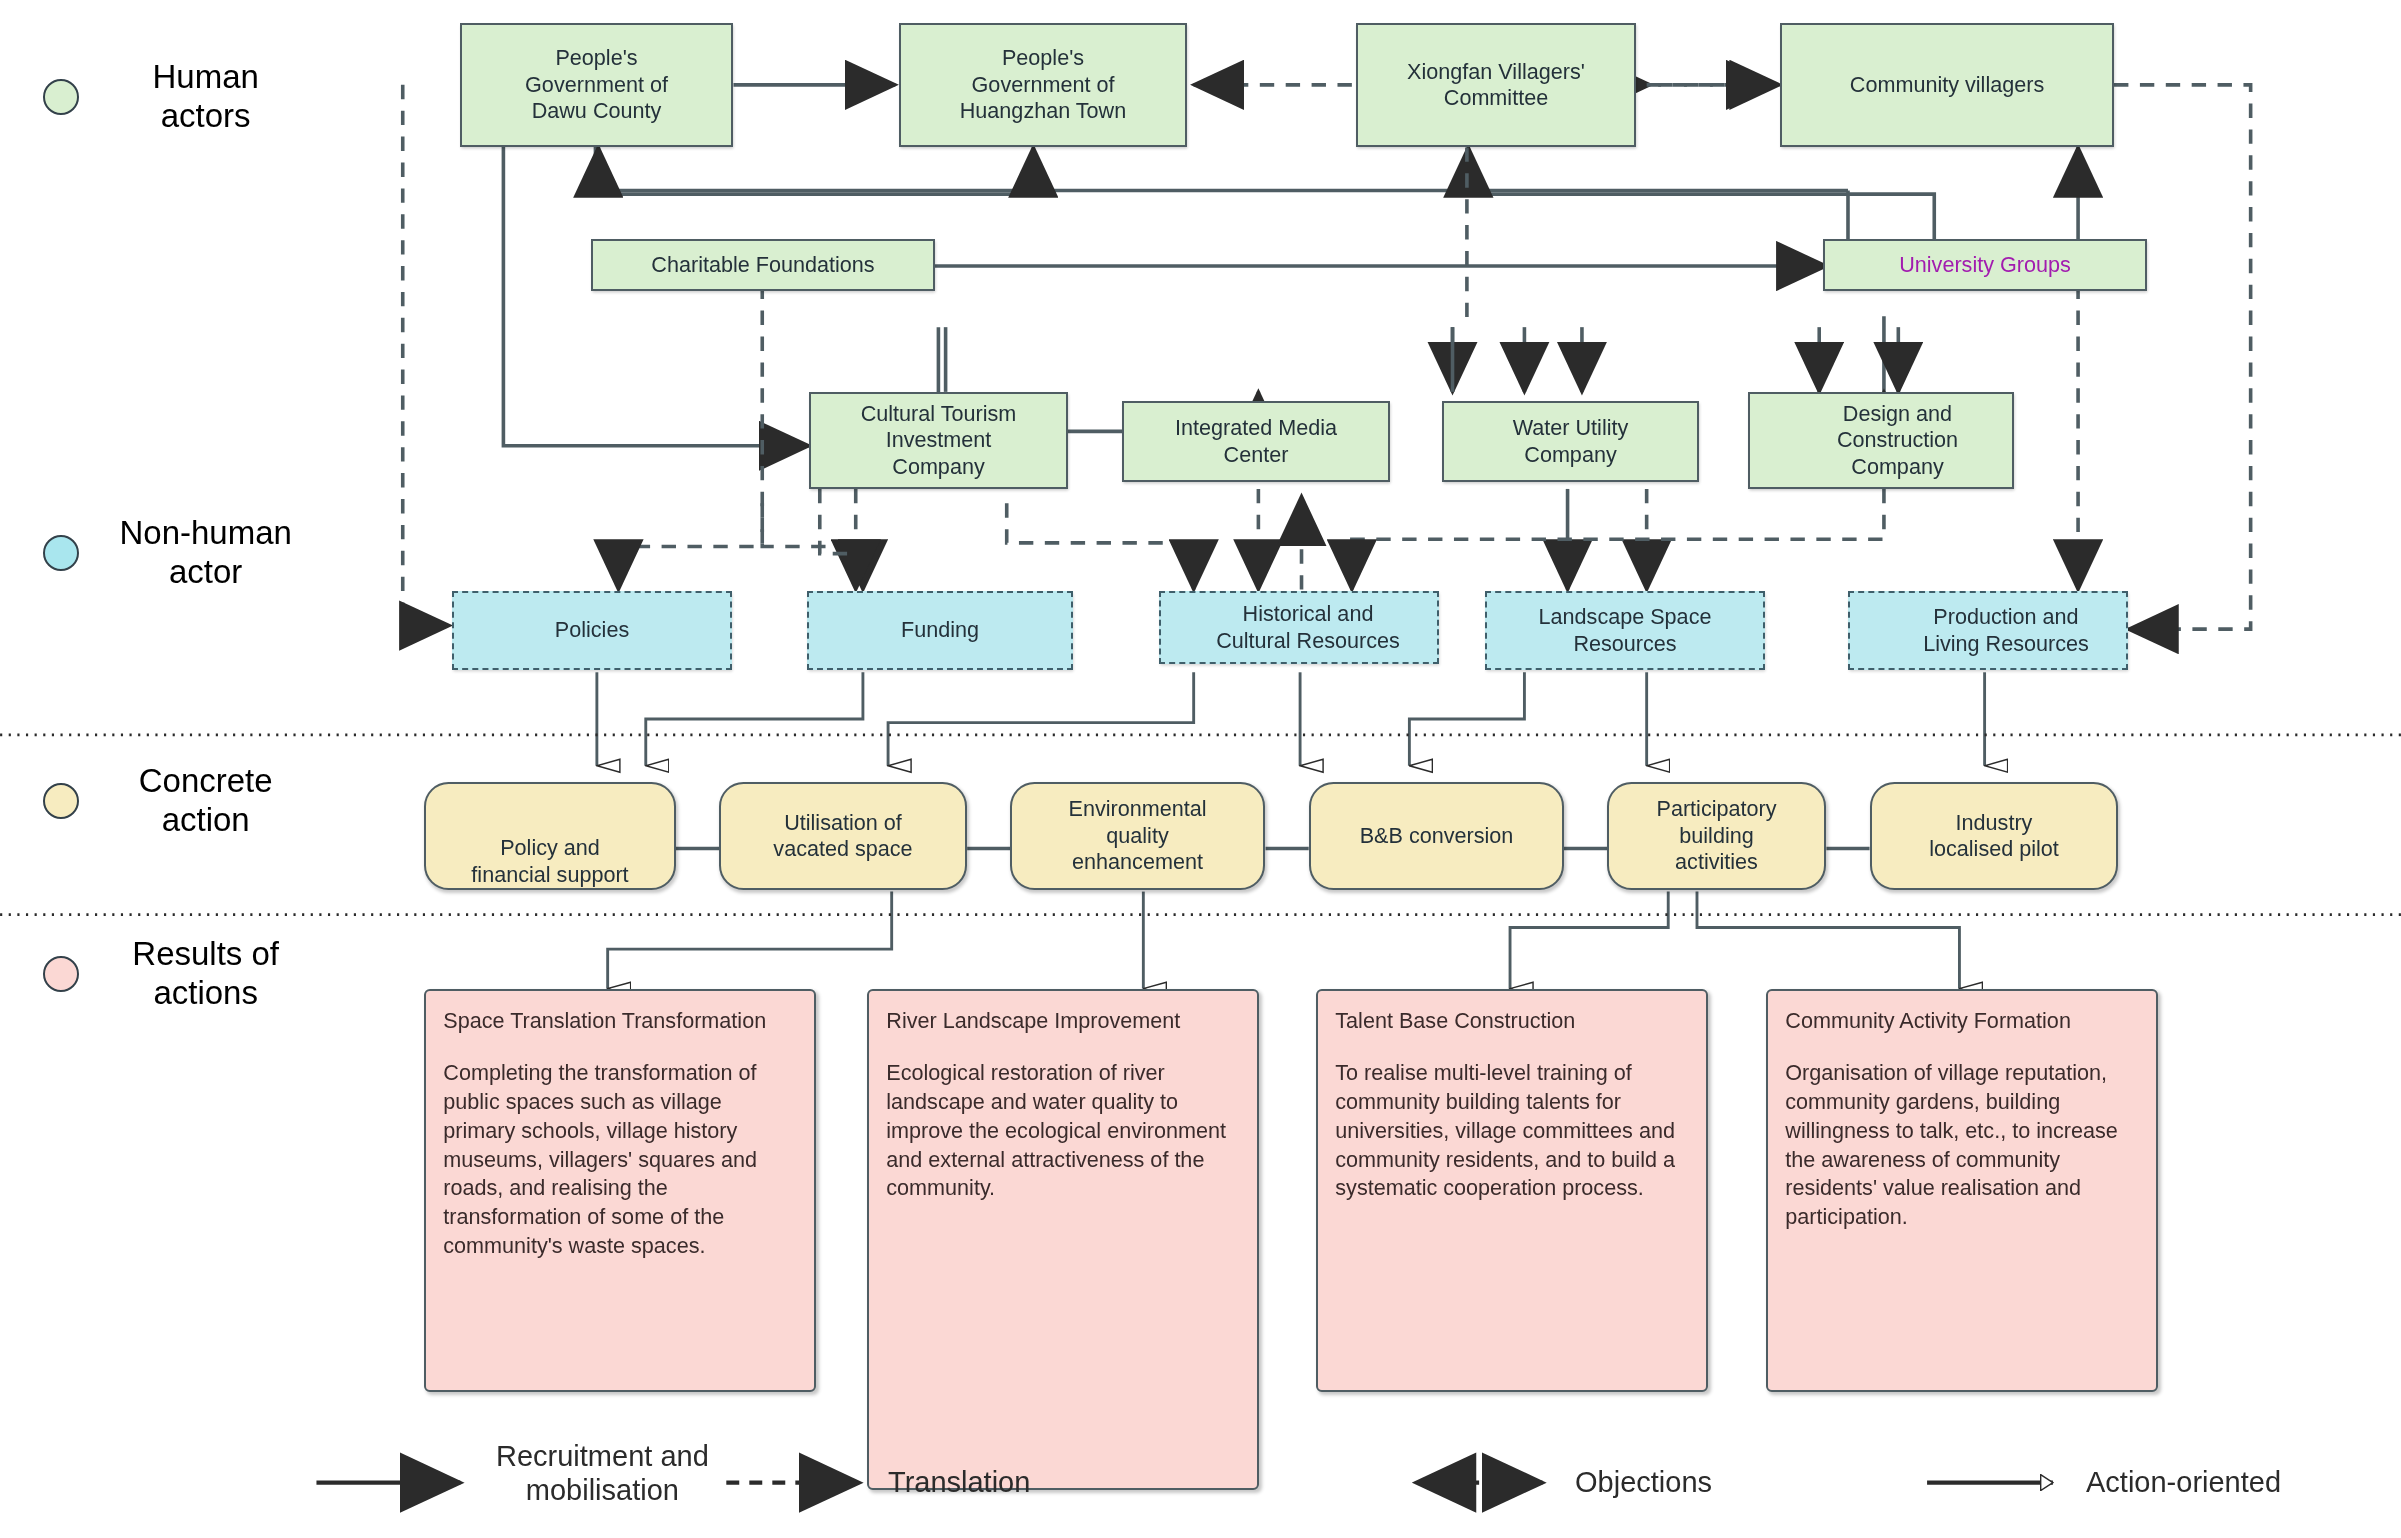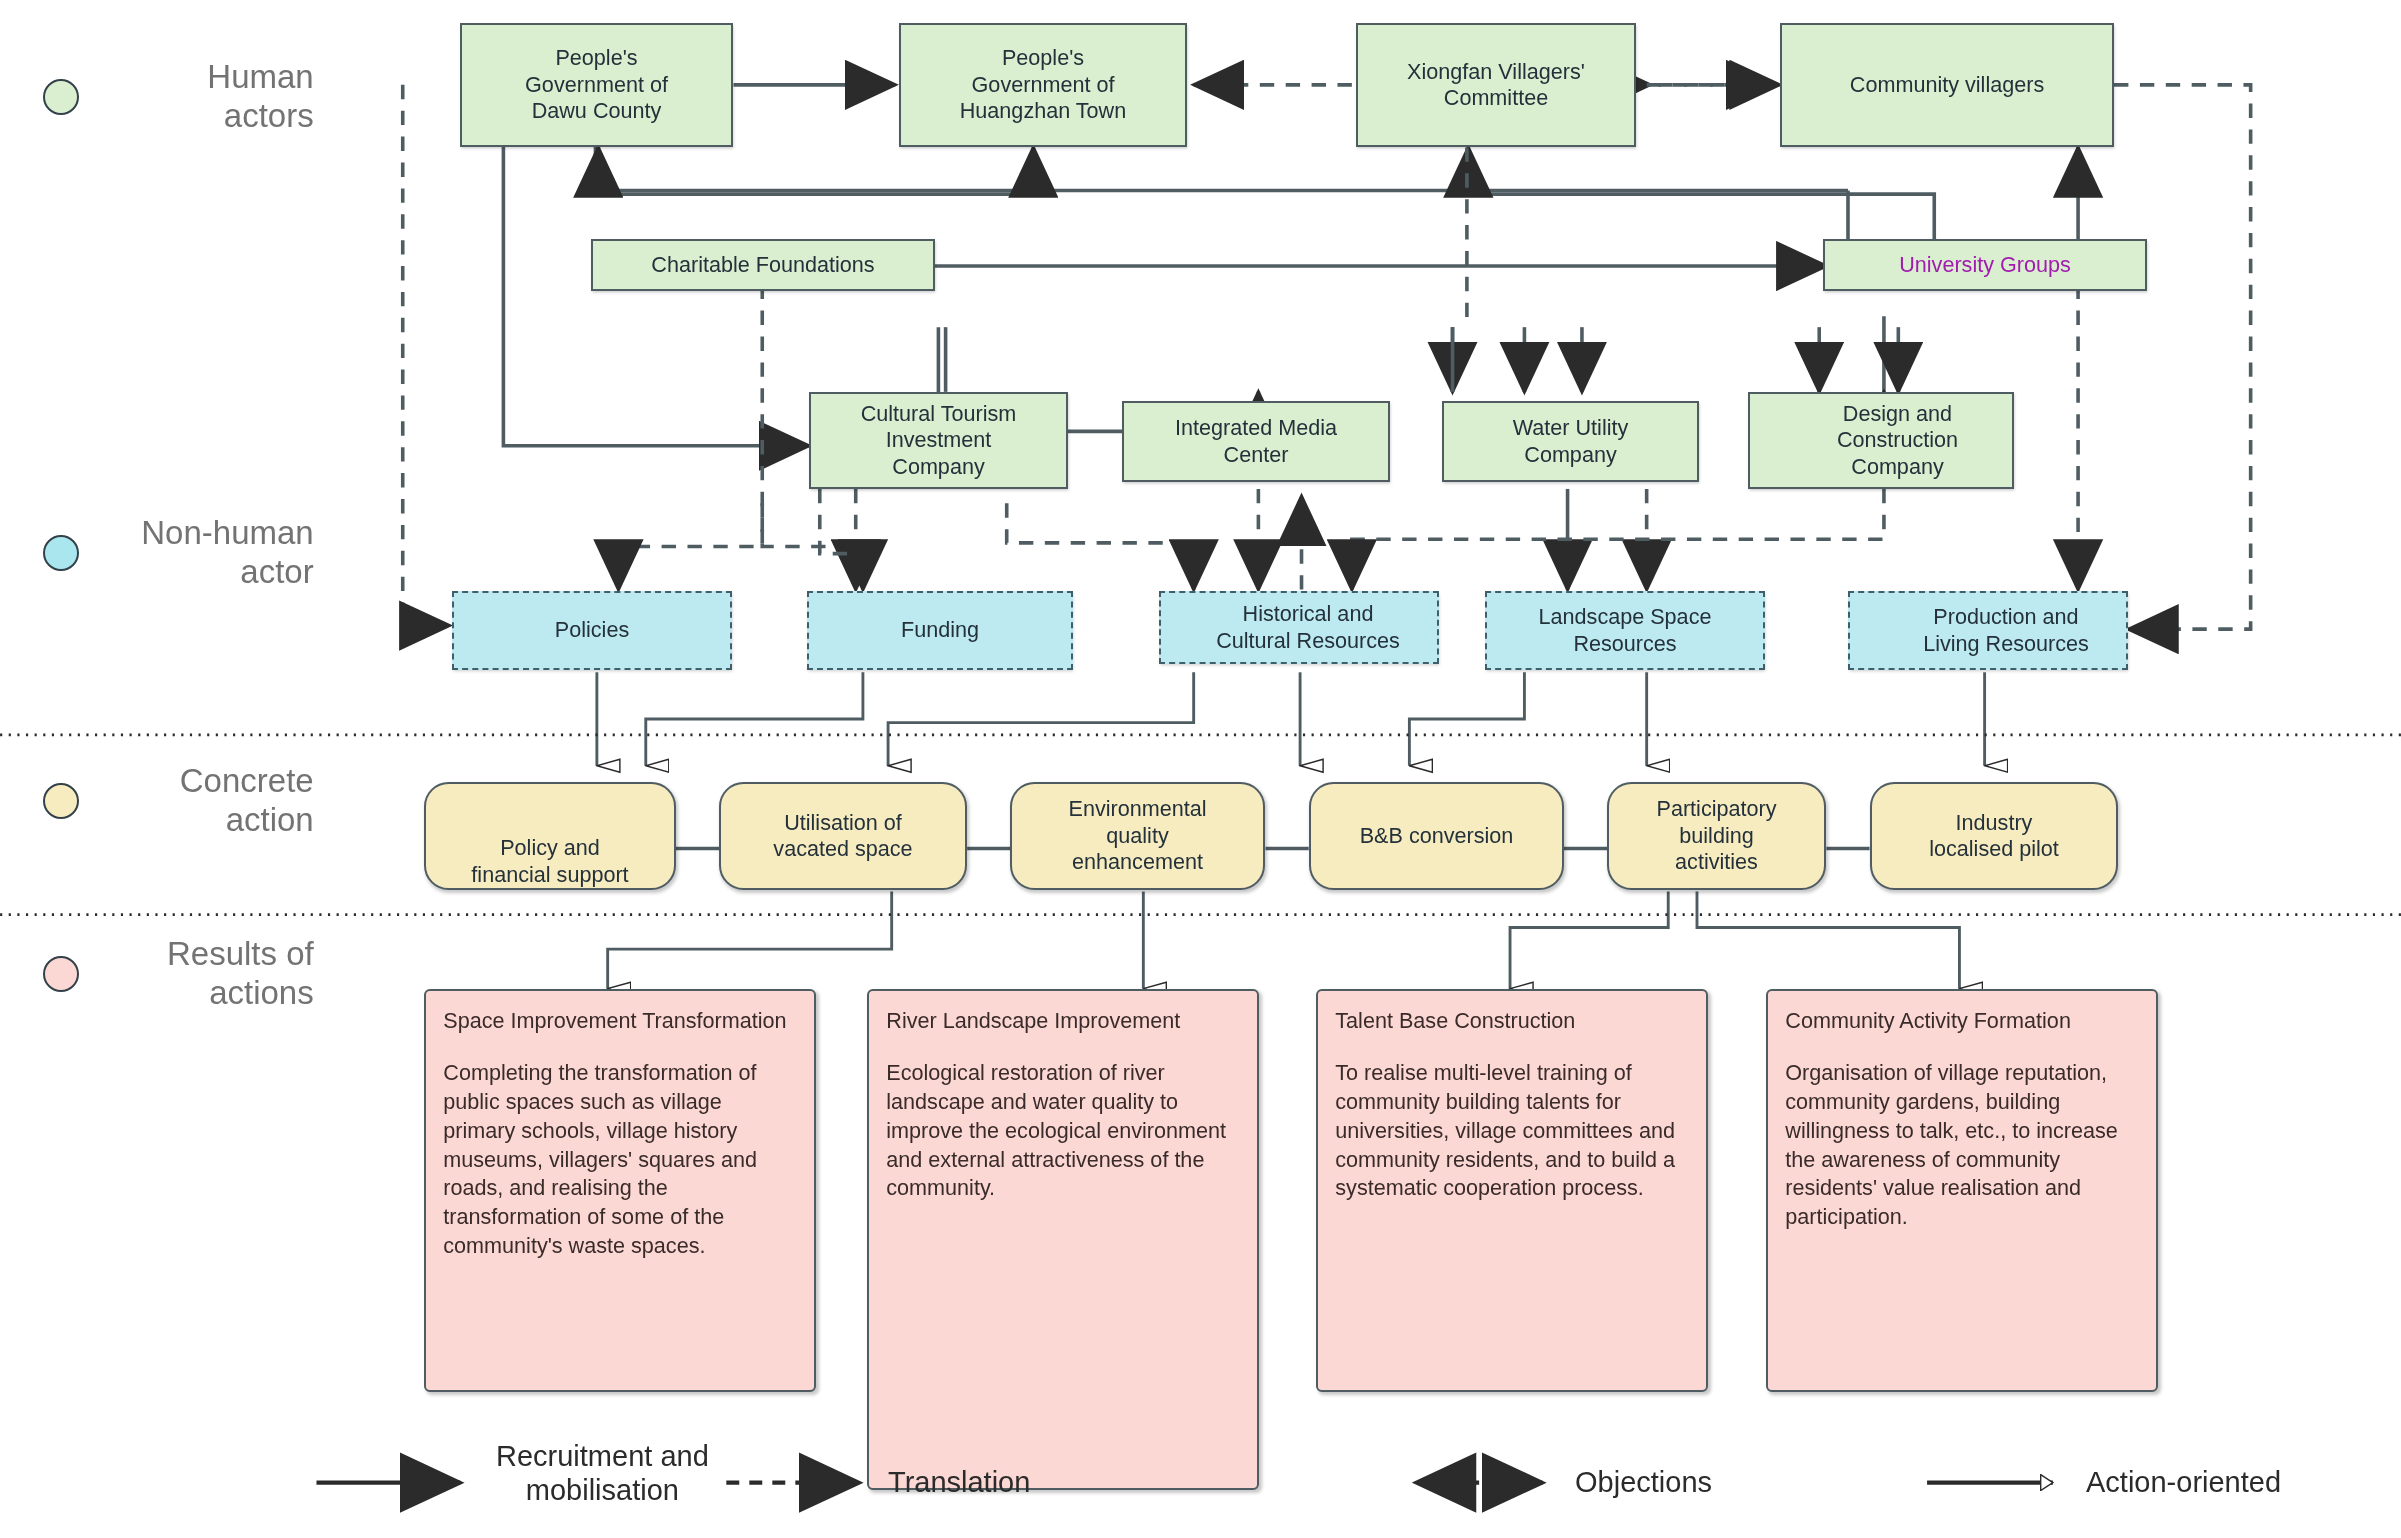--- a/index.html
+++ b/index.html
@@ -21,21 +21,21 @@
           line-height:1.33;}
   .result .rtitle{margin:0 0 1.1em 0;}
   .result .rbody{margin:0;}
 
   .cat{position:absolute;display:flex;align-items:center;gap:18.7px;z-index:3;}
   .cat .dot{width:32px;height:32px;border-radius:50%;border:2.2px solid #33414a;flex:0 0 auto;}
   .cat .dot.c-green{background:#d9efd0;}
   .cat .dot.c-blue{background:#a9e6ee;}
   .cat .dot.c-yellow{background:#f7ecc0;}
   .cat .dot.c-pink{background:#fbd8d4;}
-  .cat .lbl{font-size:33px;color:#737373;line-height:1.18;text-align:right;width:216px;}
+  .cat .lbl{font-size:33px;color:#000000;line-height:1.18;text-align:center;width:216px;}
 
   .legend{position:absolute;top:1430px;left:0;width:2401px;height:101px;z-index:3;}
   .lgitem{position:absolute;display:flex;align-items:center;gap:14.4px;}
   .lgitem .lgtxt{font-size:29px;color:#2b2b2b;line-height:1.2;text-align:left;}
   .lgitem .lgtxt.ctr{text-align:center;}
 </style>
 </head>
 <body>
 
 <div id="stage">
@@ -259,21 +259,21 @@
 
   <div class="node action" style="left:1607px;top:782px;width:219px;height:108px;">
     <span>Participatory<br>building<br>activities</span>
     </div>
 
   <div class="node action" style="left:1870px;top:782px;width:248px;height:108px;">
     <span>Industry<br>localised pilot</span>
     </div>
 
   <div class="node result" style="left:424px;top:989px;width:392px;height:403px;">
-    <p class="rtitle">Space Improvement Transformation</p>
+    <p class="rtitle">Space Translation Transformation</p>
     <p class="rbody">Completing the transformation of public spaces such as village primary schools, village history museums, villagers' squares and roads, and realising the transformation of some of the community's waste spaces.</p>
   </div>
 
   <div class="node result" style="left:867px;top:989px;width:392px;height:501px;">
     <p class="rtitle">River Landscape Improvement</p>
     <p class="rbody">Ecological restoration of river landscape and water quality to improve the ecological environment and external attractiveness of the community.</p>
   </div>
 
   <div class="node result" style="left:1316px;top:989px;width:392px;height:403px;">
     <p class="rtitle">Talent Base Construction</p>

